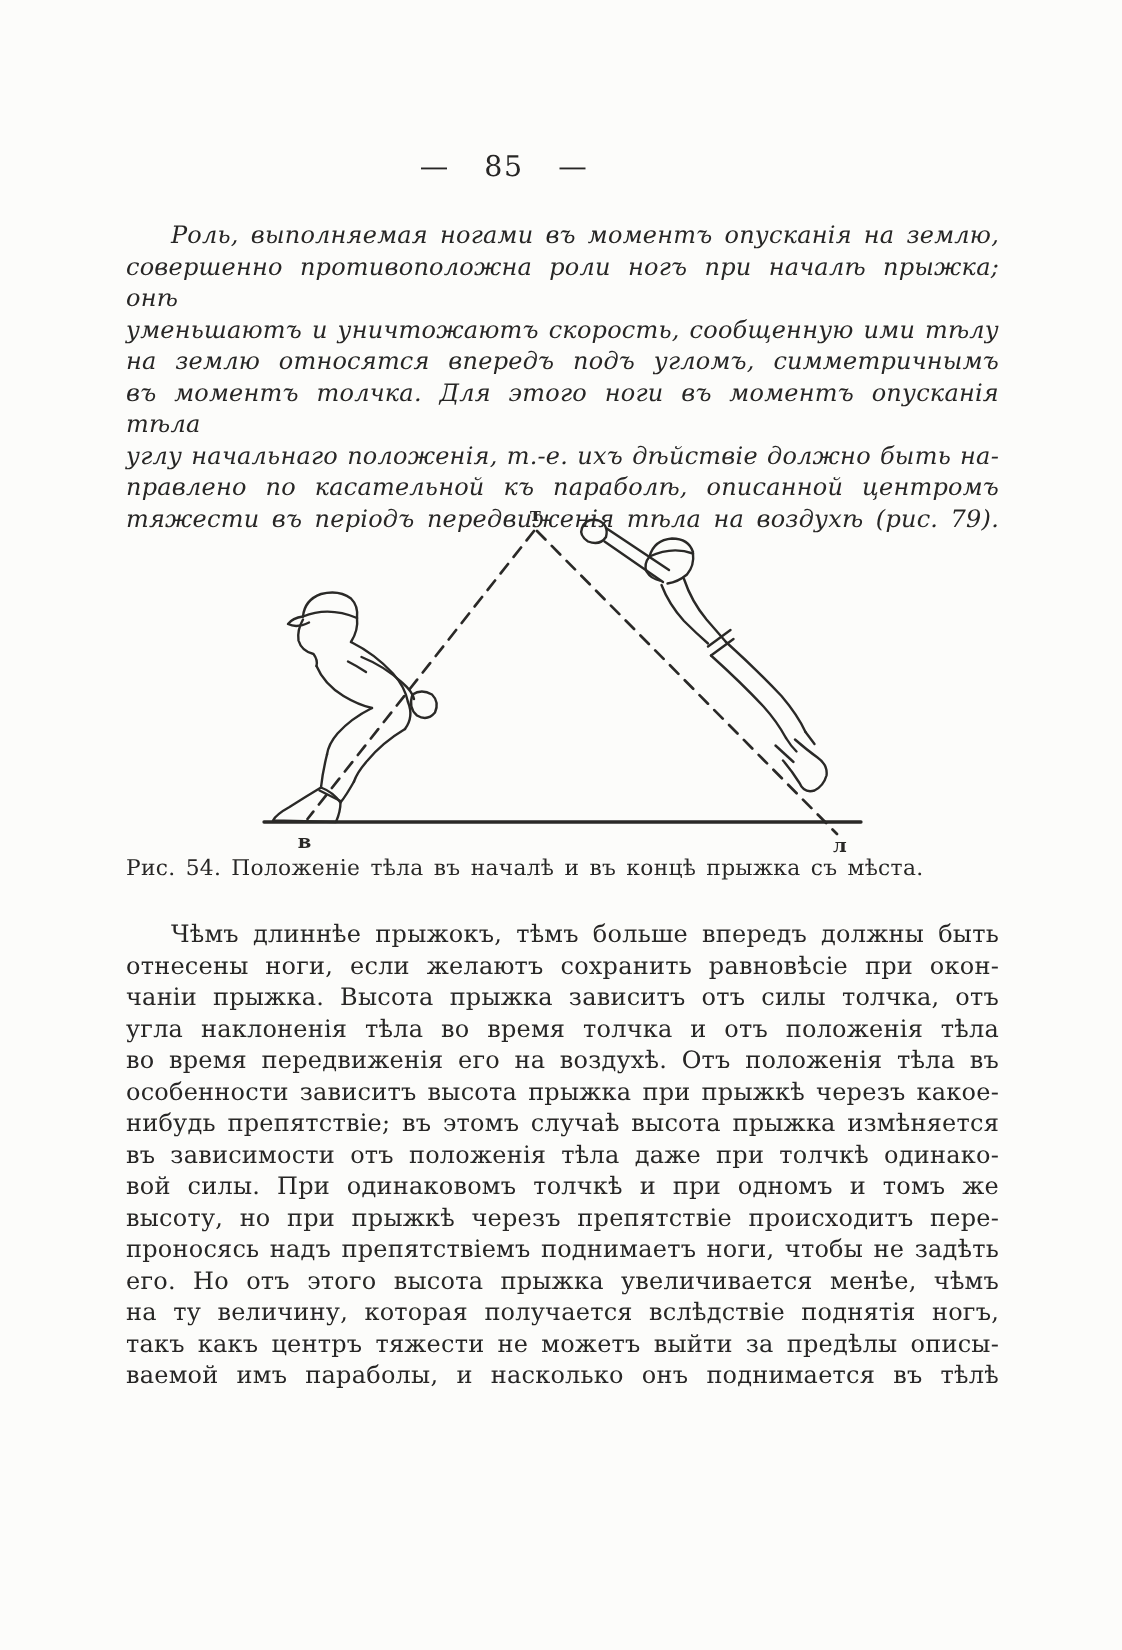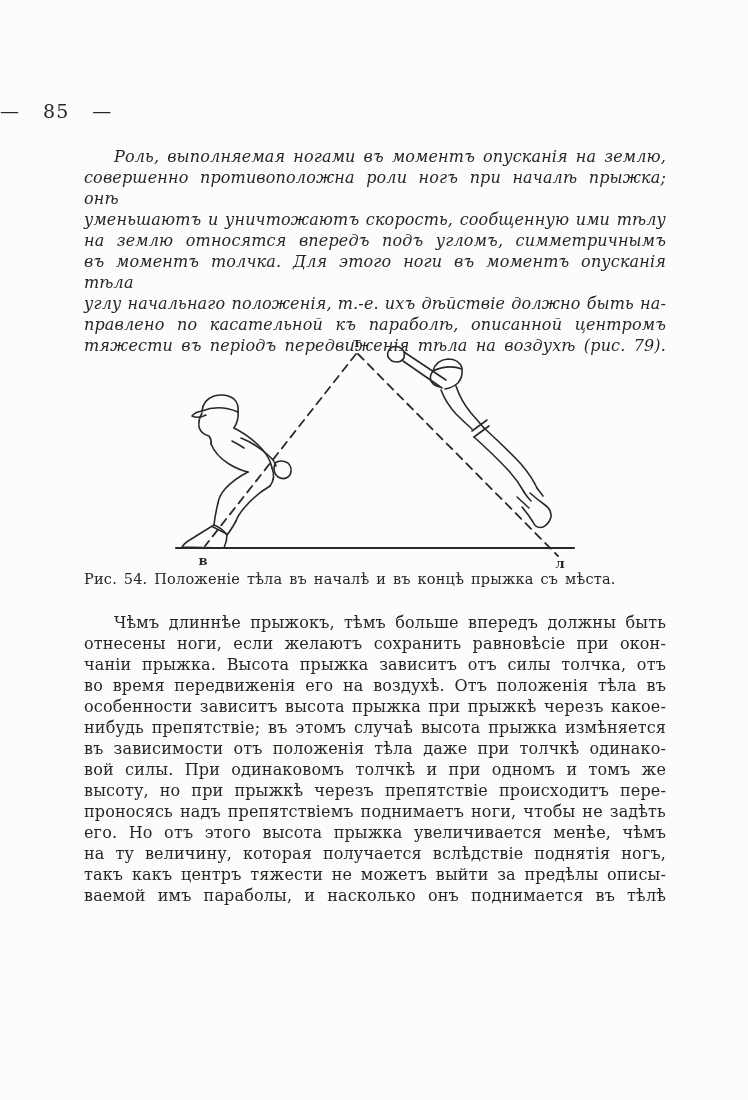--- a/index.html
+++ b/index.html
@@ -8,21 +8,21 @@
   .page {
     position: relative;
     width: 748px; height: 1100px;
     background: var(--paper);
     color: var(--ink);
     font-family: "DejaVu Serif", serif;
     overflow: hidden;
   }
   .page-number {
     position: absolute; top: 100px; left: 0; width: 672px;
-    text-align: left;
+    text-align: center;
     font-size: 19px;
     word-spacing: 16px;
     letter-spacing: 1px;
   }
   .para {
     position: absolute; left: 84px; width: 582px;
     font-size: 16px; line-height: 21px;
     letter-spacing: 0.15px;
   }
   .para-1 { top: 146px; font-style: italic; }
@@ -115,20 +115,21 @@
       </g>
     </g>
   </svg>
 
   <div class="figure-caption">Рис. 54. Положеніе тѣла въ началѣ и въ концѣ прыжка съ мѣста.</div>
 
   <div class="para para-2">
       <div class="tline first">Чѣмъ длиннѣе прыжокъ, тѣмъ больше впередъ должны быть</div>
       <div class="tline">отнесены ноги, если желаютъ сохранить равновѣсіе при окон-</div>
       <div class="tline">чаніи прыжка. Высота прыжка зависитъ отъ силы толчка, отъ</div>
+      <div class="tline">угла наклоненія тѣла во время толчка и отъ положенія тѣла</div>
       <div class="tline">во время передвиженія его на воздухѣ. Отъ положенія тѣла въ</div>
       <div class="tline">особенности зависитъ высота прыжка при прыжкѣ черезъ какое-</div>
       <div class="tline">нибудь препятствіе; въ этомъ случаѣ высота прыжка измѣняется</div>
       <div class="tline">въ зависимости отъ положенія тѣла даже при толчкѣ одинако-</div>
       <div class="tline">вой силы. При одинаковомъ толчкѣ и при одномъ и томъ же</div>
       <div class="tline">высоту, но при прыжкѣ черезъ препятствіе происходитъ пере-</div>
       <div class="tline">проносясь надъ препятствіемъ поднимаетъ ноги, чтобы не задѣть</div>
       <div class="tline">его. Но отъ этого высота прыжка увеличивается менѣе, чѣмъ</div>
       <div class="tline">на ту величину, которая получается вслѣдствіе поднятія ногъ,</div>
       <div class="tline">такъ какъ центръ тяжести не можетъ выйти за предѣлы описы-</div>

